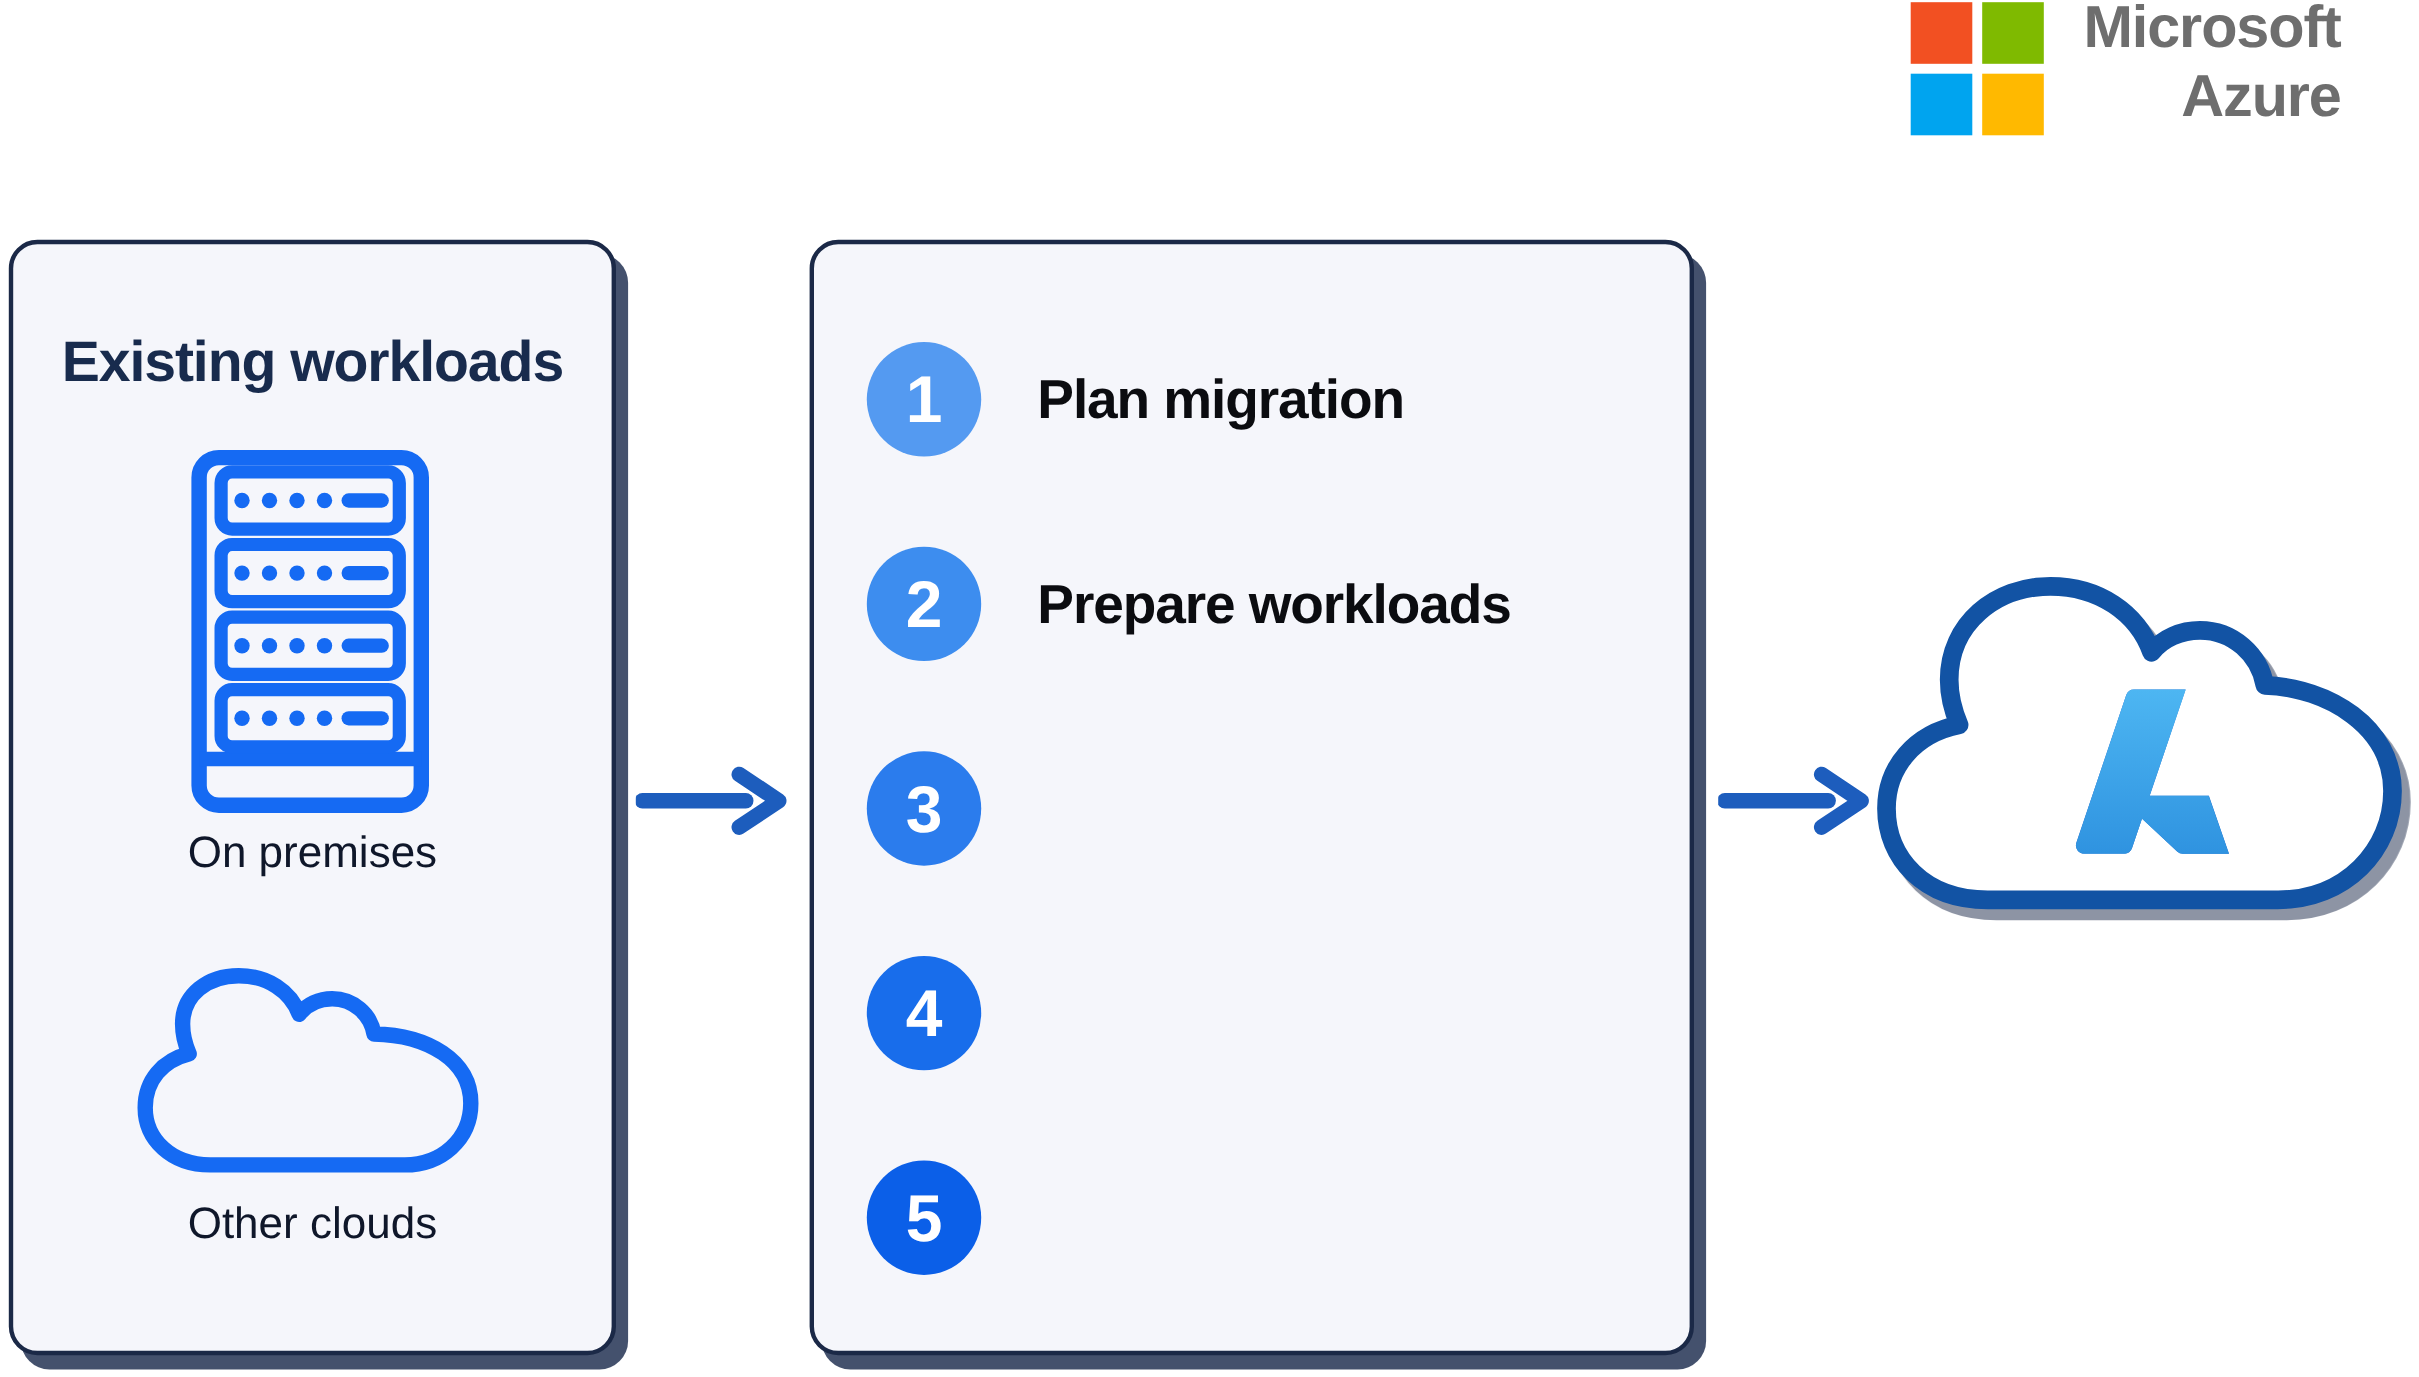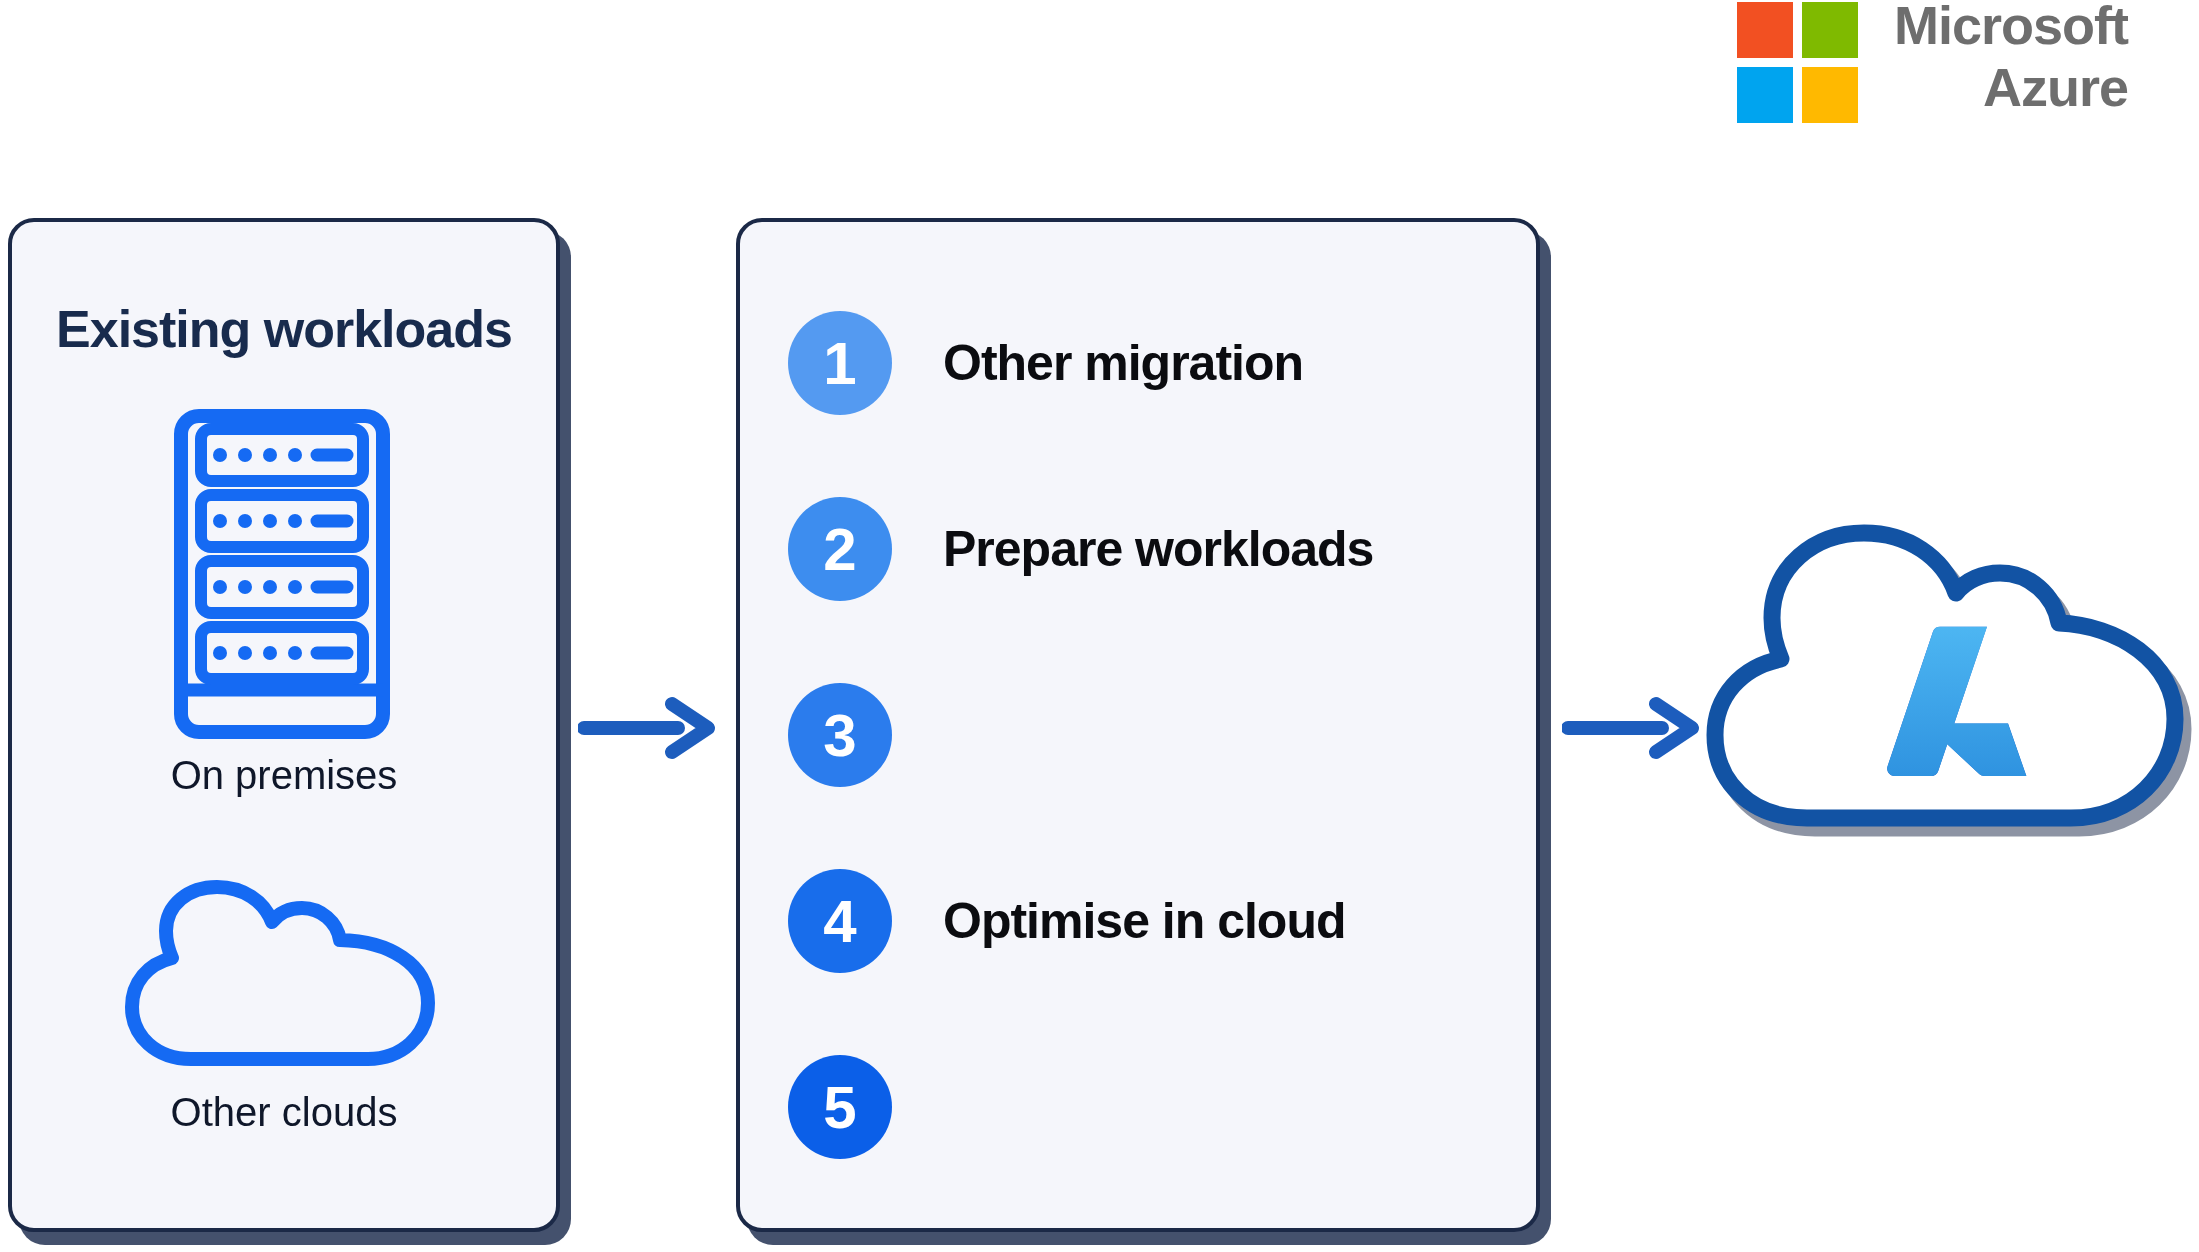--- a/index.html
+++ b/index.html
@@ -161,32 +161,31 @@
   </section>
 
   <svg class="flow-arrow arrow-1" viewBox="0 0 140 64">
     <line x1="6" y1="32" x2="100" y2="32"></line>
     <polyline points="94,8 130,32 94,56"></polyline>
   </svg>
 
   <section class="panel panel-steps">
     <div class="step step-0">
       <div class="step-circle" style="background: rgb(84, 154, 241);">1</div>
-      <div class="step-label">Other migration</div>
+      <div class="step-label">Plan migration</div>
     </div>
     <div class="step step-1">
       <div class="step-circle" style="background: rgb(61, 141, 239);">2</div>
       <div class="step-label">Prepare workloads</div>
     </div>
     <div class="step step-2">
       <div class="step-circle" style="background: rgb(43, 124, 237);">3</div>
     </div>
     <div class="step step-3">
       <div class="step-circle" style="background: rgb(24, 109, 235);">4</div>
-      <div class="step-label">Optimise in cloud</div>
     </div>
     <div class="step step-4">
       <div class="step-circle" style="background: rgb(11, 95, 232);">5</div>
     </div>
   </section>
 
   <svg class="flow-arrow arrow-2" viewBox="0 0 140 64">
     <line x1="6" y1="32" x2="100" y2="32"></line>
     <polyline points="94,8 130,32 94,56"></polyline>
   </svg>

